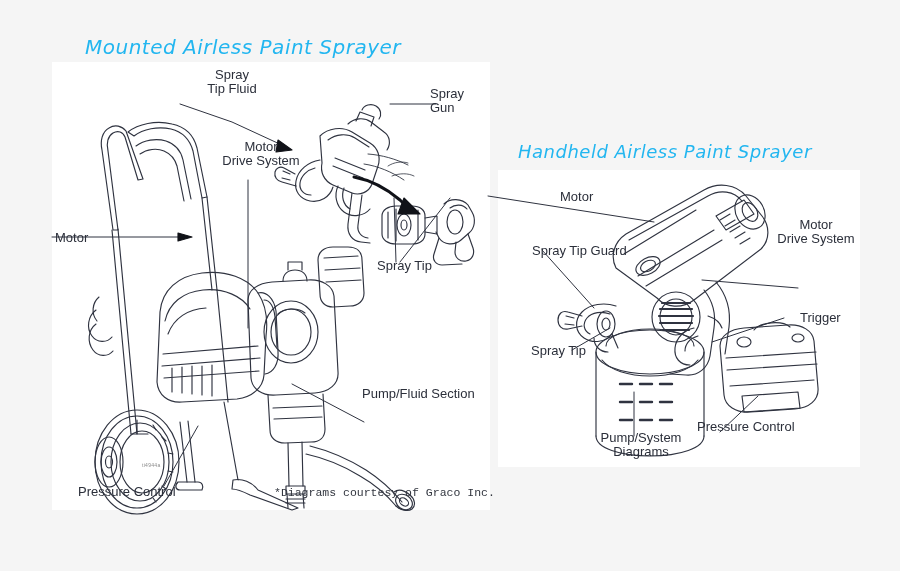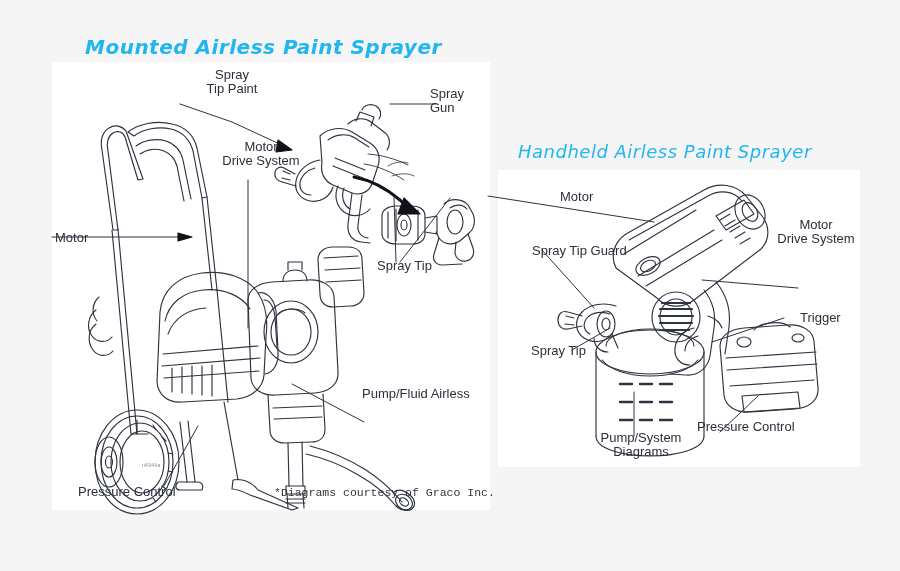--- a/index.html
+++ b/index.html
@@ -14,21 +14,21 @@
 
   
   .title{
     position:absolute;
     font-family:"DejaVu Sans",sans-serif;
     font-style:italic;
     font-weight:400;
     letter-spacing:.5px;
     white-space:nowrap;
   }
-  #title-mounted{left:85px;top:35px;font-size:20px;color:#22b6f0;font-weight:bold;}
+  #title-mounted{left:85px;top:35px;font-size:20px;color:#22b6f0;}
   #title-handheld{left:518px;top:141px;font-size:18px;color:#22b6f0;}
 
   
   .panel{position:absolute;background:#ffffff;}
   #panel-mounted{left:52px;top:62px;width:438px;height:448px;}
   #panel-handheld{left:498px;top:170px;width:362px;height:297px;}
 
   
   .art{position:absolute;left:0;top:0;overflow:visible;}
 
@@ -225,38 +225,38 @@
 
         <path d="M146 364 L112 424" stroke-width="1"></path>
       </g>
     </svg>
 
     <div class="tiny" style="left:90px;top:400px;">ti4944a</div>
   </div>
 
   <div class="lbl c" style="left:192px;top:68px;width:80px;">
     <div>Spray</div>
-    <div>Tip Paint</div>
+    <div>Tip Fluid</div>
   </div>
 
   <div class="lbl c" style="left:212px;top:140px;width:98px;">
     <div>Motor</div>
     <div>Drive System</div>
   </div>
 
   <div class="lbl" style="left:430px;top:87px;">
     <div>Spray</div>
     <div>Gun</div>
   </div>
 
   <div class="lbl" style="left:377px;top:259px;">Spray Tip</div>
 
   <div class="lbl" style="left:55px;top:231px;">Motor</div>
 
-  <div class="lbl" style="left:362px;top:387px;">Pump/Fluid Airless</div>
+  <div class="lbl" style="left:362px;top:387px;">Pump/Fluid Section</div>
 
   <div class="lbl" style="left:78px;top:485px;">Pressure Control</div>
 
   <div class="credit" style="left:274px;top:486px;">*Diagrams courtesy of Graco Inc.</div>
 
   <div class="panel" id="panel-handheld">
 
     <svg class="art" width="362" height="297" viewBox="0 0 362 297">
       <g fill="none" stroke="#2f3340" stroke-width="1.15" stroke-linecap="round" stroke-linejoin="round">
 

